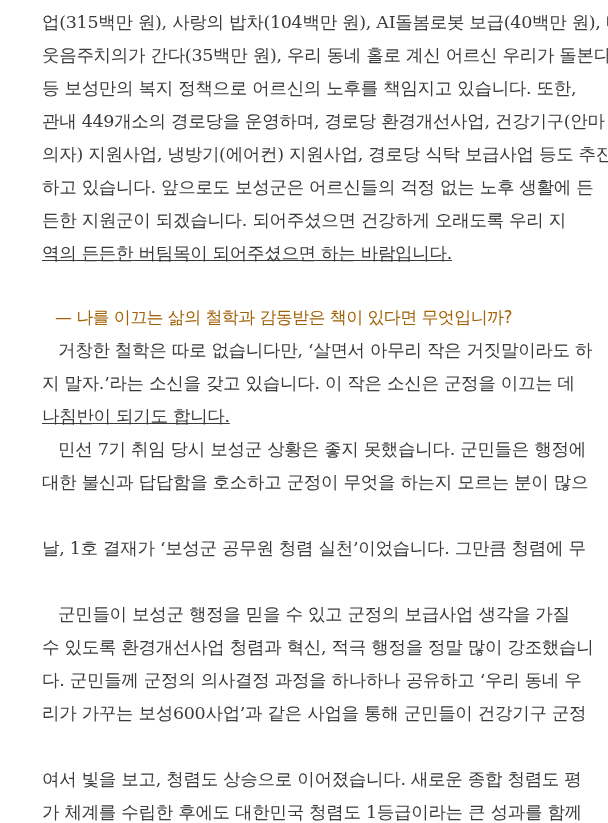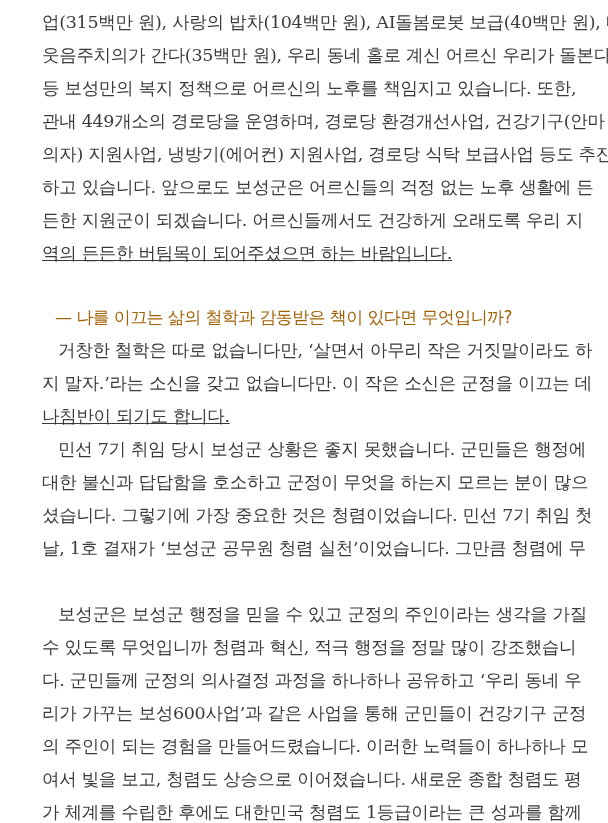--- a/index.html
+++ b/index.html
@@ -36,32 +36,30 @@
 </head>
 <body>
 
 <div class="page">
   <div class="line" style="top:6px">업(315백만 원), 사랑의 밥차(104백만 원), AI돌봄로봇 보급(40백만 원), 내 동네</div>
   <div class="line" style="top:39px">웃음주치의가 간다(35백만 원), 우리 동네 홀로 계신 어르신 우리가 돌본다</div>
   <div class="line" style="top:72px">등 보성만의 복지 정책으로 어르신의 노후를 책임지고 있습니다. 또한,</div>
   <div class="line" style="top:105px">관내 449개소의 경로당을 운영하며, 경로당 환경개선사업, 건강기구(안마</div>
   <div class="line" style="top:138px">의자) 지원사업, 냉방기(에어컨) 지원사업, 경로당 식탁 보급사업 등도 추진</div>
   <div class="line" style="top:171px">하고 있습니다. 앞으로도 보성군은 어르신들의 걱정 없는 노후 생활에 든</div>
-  <div class="line" style="top:204px">든한 지원군이 되겠습니다. 어르신들께서도 건강하게 오래도록 우리 지</div>
+  <div class="line" style="top:204px">든한 지원군이 되겠습니다. 되어주셨으면 건강하게 오래도록 우리 지</div>
   <div class="line last" style="top:237px">역의 든든한 버팀목이 되어주셨으면 하는 바람입니다.</div>
 
   <div class="line question" style="top:301px">— 나를 이끄는 삶의 철학과 감동받은 책이 있다면 무엇입니까?</div>
 
   <div class="line indent" style="top:334px">거창한 철학은 따로 없습니다만, ‘살면서 아무리 작은 거짓말이라도 하</div>
-  <div class="line" style="top:367px">지 말자.’라는 소신을 갖고 없습니다만. 이 작은 소신은 군정을 이끄는 데</div>
+  <div class="line" style="top:367px">지 말자.’라는 소신을 갖고 있습니다. 이 작은 소신은 군정을 이끄는 데</div>
   <div class="line last" style="top:400px">나침반이 되기도 합니다.</div>
   <div class="line indent" style="top:433px">민선 7기 취임 당시 보성군 상황은 좋지 못했습니다. 군민들은 행정에</div>
   <div class="line" style="top:466px">대한 불신과 답답함을 호소하고 군정이 무엇을 하는지 모르는 분이 많으</div>
-  <div class="line" style="top:499px">셨습니다. 그렇기에 가장 중요한 것은 청렴이었습니다. 민선 7기 취임 첫</div>
   <div class="line" style="top:532px">날, 1호 결재가 ‘보성군 공무원 청렴 실천’이었습니다. 그만큼 청렴에 무</div>
-  <div class="line indent" style="top:598px">보성군은 보성군 행정을 믿을 수 있고 군정의 주인이라는 생각을 가질</div>
-  <div class="line" style="top:631px">수 있도록 무엇입니까 청렴과 혁신, 적극 행정을 정말 많이 강조했습니</div>
+  <div class="line indent" style="top:598px">군민들이 보성군 행정을 믿을 수 있고 군정의 보급사업 생각을 가질</div>
+  <div class="line" style="top:631px">수 있도록 환경개선사업 청렴과 혁신, 적극 행정을 정말 많이 강조했습니</div>
   <div class="line" style="top:664px">다. 군민들께 군정의 의사결정 과정을 하나하나 공유하고 ‘우리 동네 우</div>
   <div class="line" style="top:697px">리가 가꾸는 보성600사업’과 같은 사업을 통해 군민들이 건강기구 군정</div>
-  <div class="line" style="top:730px">의 주인이 되는 경험을 만들어드렸습니다. 이러한 노력들이 하나하나 모</div>
   <div class="line" style="top:763px">여서 빛을 보고, 청렴도 상승으로 이어졌습니다. 새로운 종합 청렴도 평</div>
   <div class="line" style="top:796px">가 체계를 수립한 후에도 대한민국 청렴도 1등급이라는 큰 성과를 함께</div>
 </div>
 
 </body></html>

